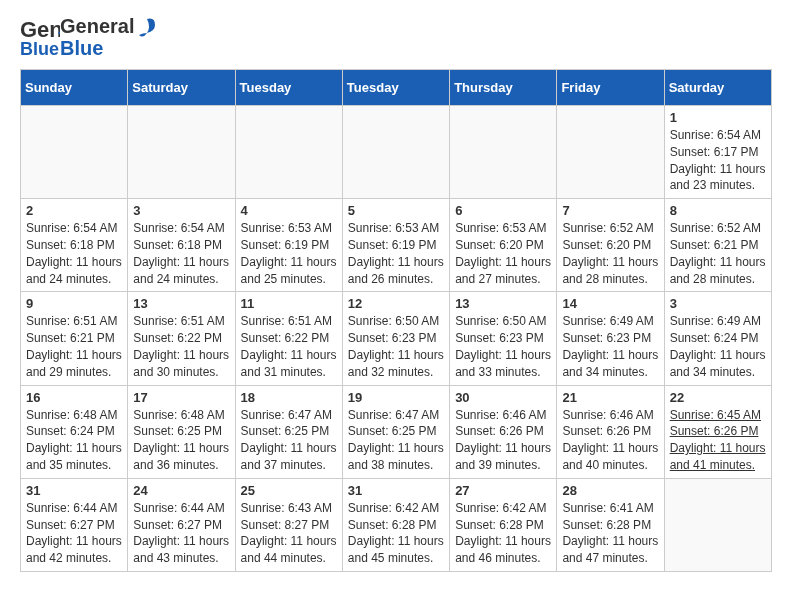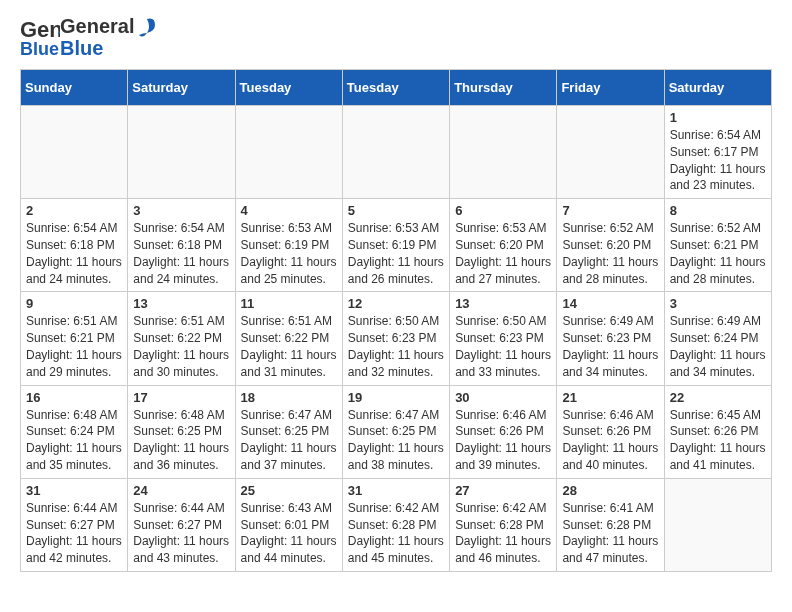--- a/index.html
+++ b/index.html
@@ -211,21 +211,21 @@
           </td>
           <td>
             <span class="day-num">21</span>
             <div class="day-info" style="white-space: pre-line;">Sunrise: 6:46 AM
 Sunset: 6:26 PM
 Daylight: 11 hours
 and 40 minutes.</div>
           </td>
           <td>
             <span class="day-num">22</span>
-            <div class="day-info" style="white-space: pre-line;">Sunrise: 6:45 AM
+            <div class="day-info" style="white-space: pre-line; text-decoration: underline;">Sunrise: 6:45 AM
 Sunset: 6:26 PM
 Daylight: 11 hours
 and 41 minutes.</div>
           </td>
         </tr>
         <tr>
           <td>
             <span class="day-num">31</span>
             <div class="day-info" style="white-space: pre-line;">Sunrise: 6:44 AM
 Sunset: 6:27 PM
@@ -235,21 +235,21 @@
           <td>
             <span class="day-num">24</span>
             <div class="day-info" style="white-space: pre-line;">Sunrise: 6:44 AM
 Sunset: 6:27 PM
 Daylight: 11 hours
 and 43 minutes.</div>
           </td>
           <td>
             <span class="day-num">25</span>
             <div class="day-info" style="white-space: pre-line;">Sunrise: 6:43 AM
-Sunset: 6:01 PM
+Sunset: 8:27 PM
 Daylight: 11 hours
 and 44 minutes.</div>
           </td>
           <td>
             <span class="day-num">31</span>
             <div class="day-info" style="white-space: pre-line;">Sunrise: 6:42 AM
 Sunset: 6:28 PM
 Daylight: 11 hours
 and 45 minutes.</div>
           </td>

